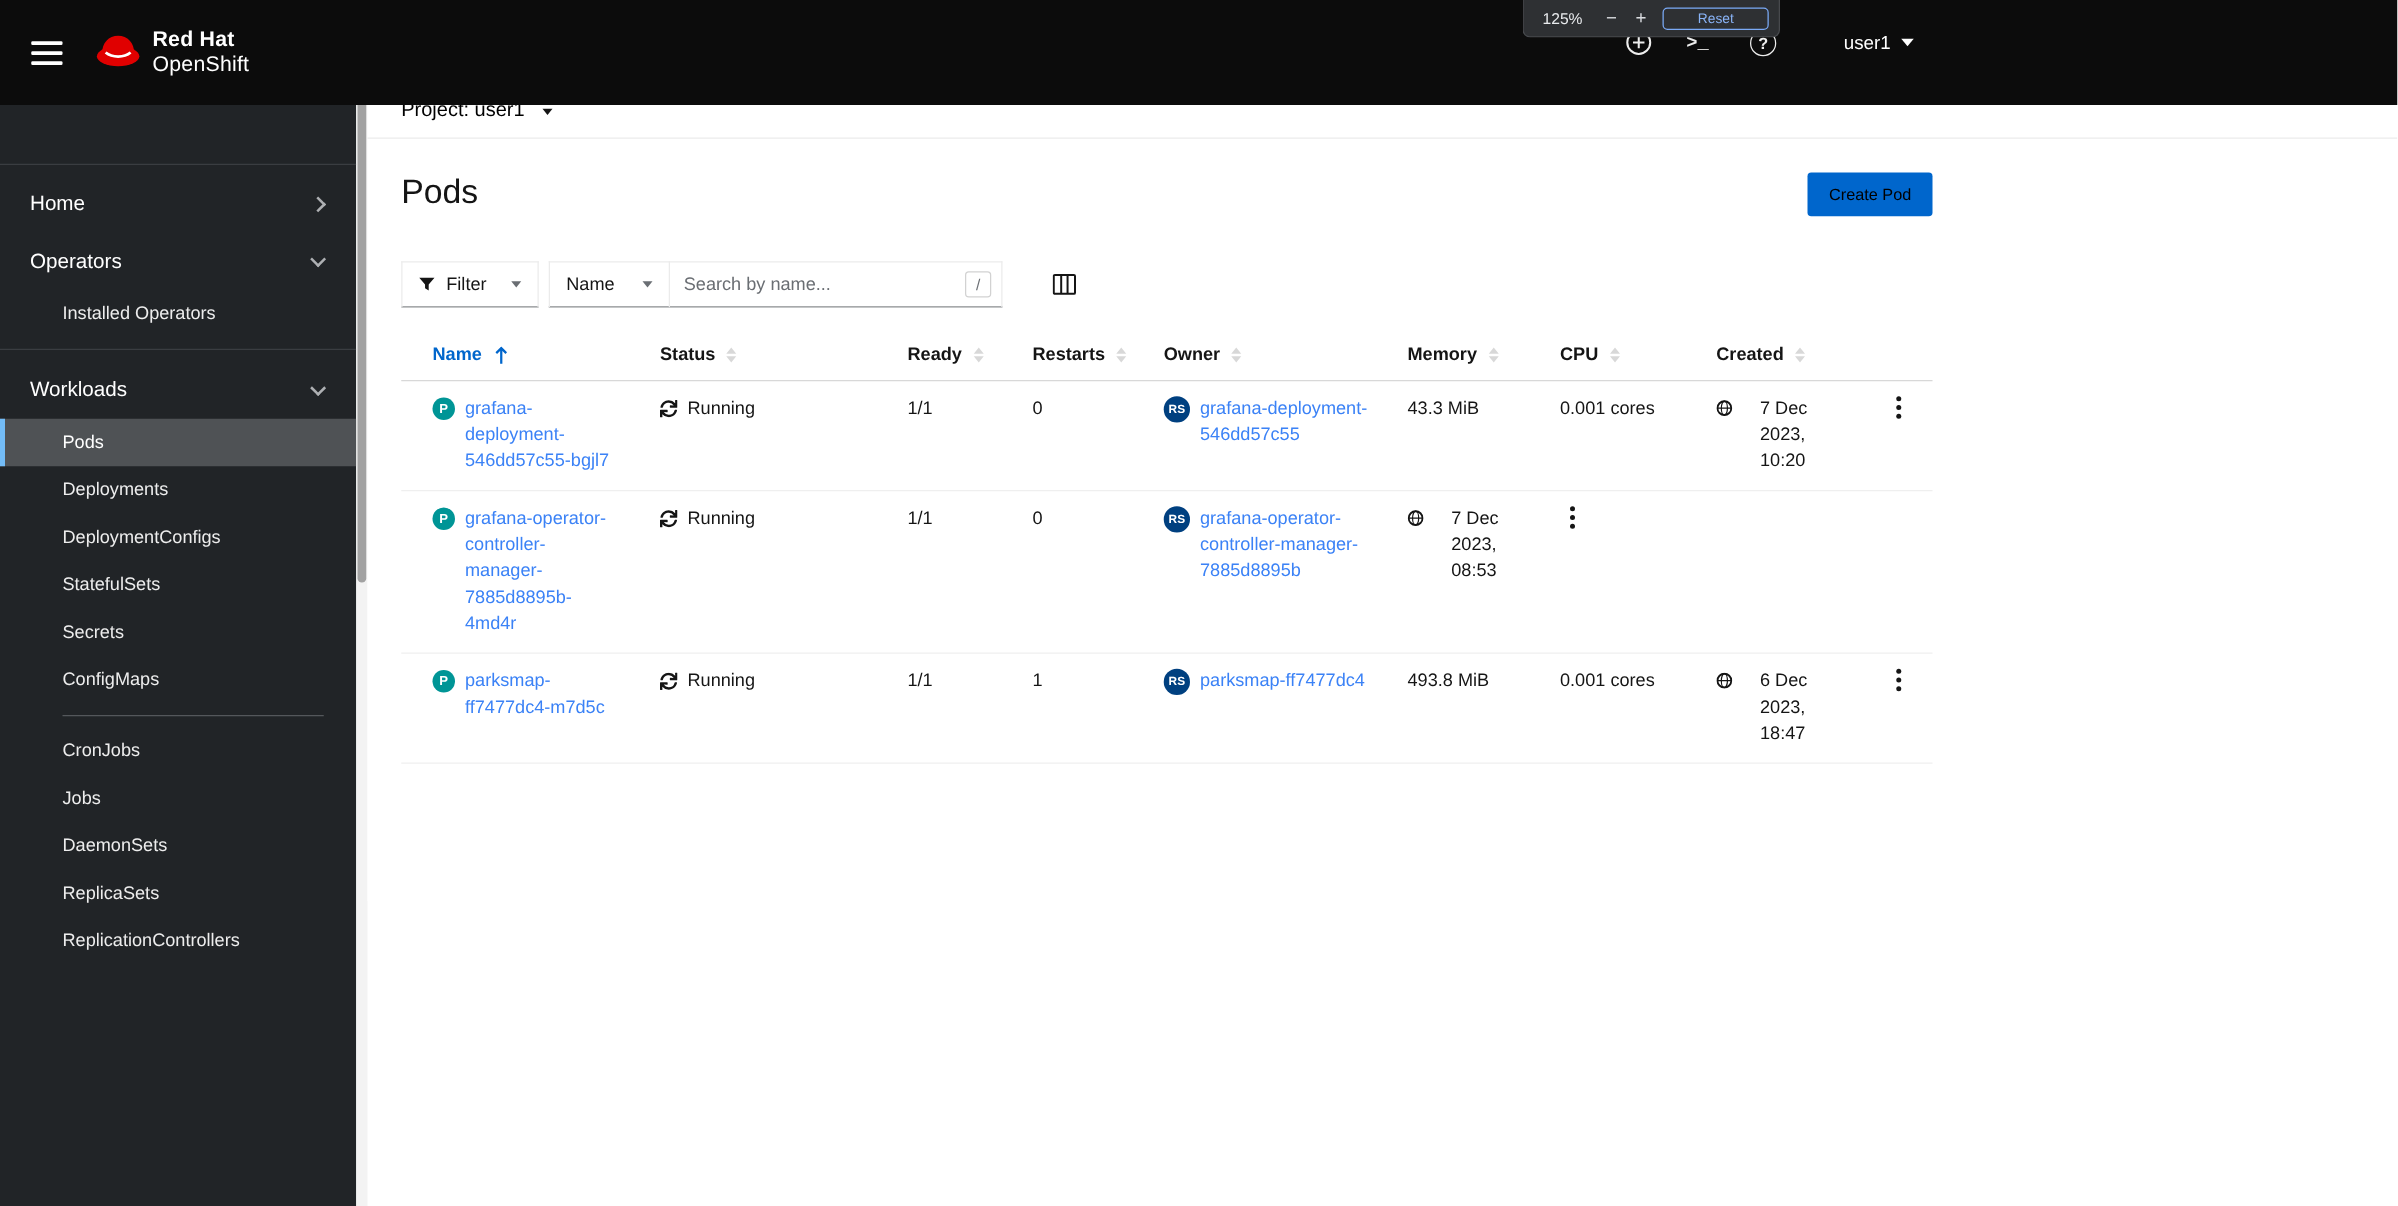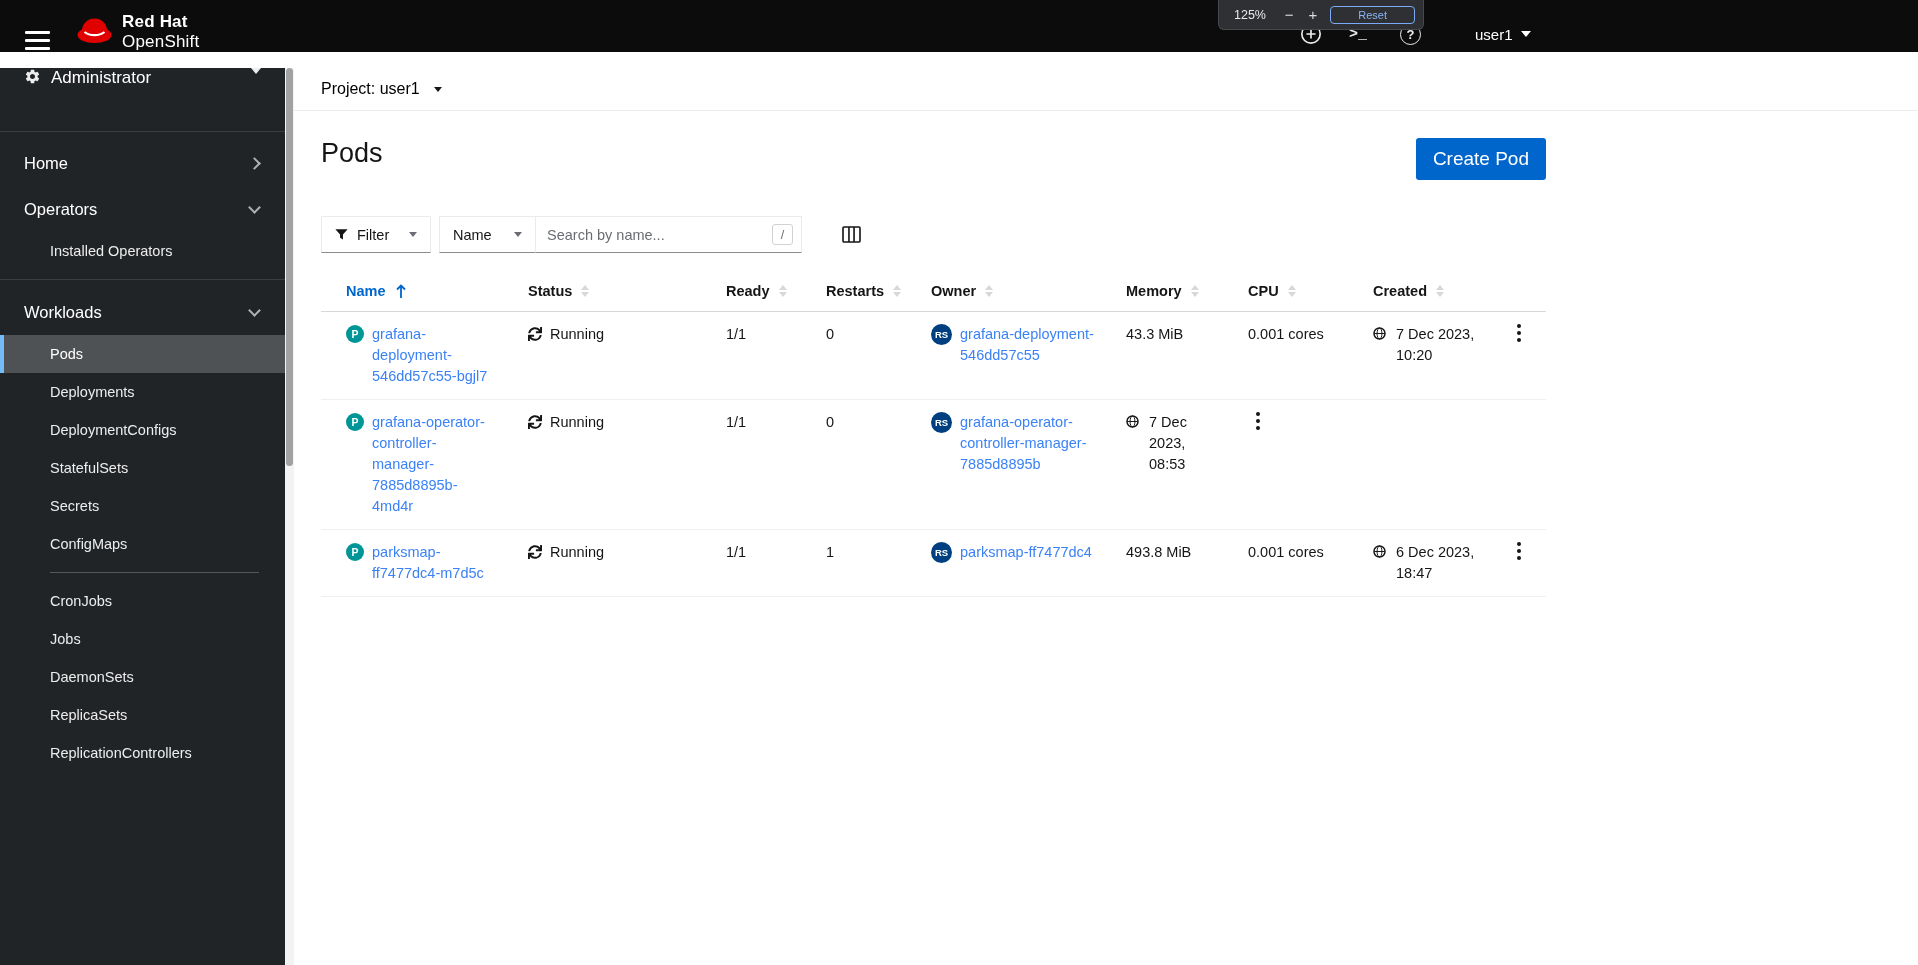--- a/index.html
+++ b/index.html
@@ -3,21 +3,21 @@
 <meta charset="utf-8">
 <style>
 *{margin:0;padding:0;box-sizing:border-box}
 html,body{width:1918px;height:965px}
 body{font-family:"Liberation Sans",sans-serif;background:#fff;overflow:hidden;position:relative;color:#151515}
 button{font-family:inherit;cursor:pointer}
 a{cursor:pointer}
 ul{list-style:none}
 
 
-.masthead{position:absolute;top:0;left:0;width:1918px;height:52px;background:#0c0c0c;display:flex;align-items:flex-end;z-index:5}
+.masthead{position:absolute;top:0;left:0;width:1918px;height:84px;background:#0c0c0c;display:flex;align-items:center;z-index:5}
 .hamburger{margin-left:25px;background:none;border:none;display:flex;flex-direction:column;gap:5px;width:25px;padding:2px 0}
 .hamburger span{display:block;height:3px;background:#fff;border-radius:1px}
 .brand{display:flex;align-items:center;gap:9px;margin-left:26px;cursor:pointer}
 .brand-text{color:#fff;font-size:17px;line-height:20px;letter-spacing:.2px}
 .brand-l1{font-weight:700}
 .mh-abs{position:absolute;top:0;height:68px;display:flex;align-items:center;background:none;border:none}
 .i-plus{left:1300px}
 .i-term{left:1349px}
 .i-help{left:1400px}
 .i-user{left:1475px;gap:8px;color:#fff;font-size:15px}
@@ -49,21 +49,21 @@
 .nav-scrollbar{position:absolute;top:68px;left:285px;width:9px;height:897px;background:#f3f3f3}
 .nav-scrollbar .thumb{position:absolute;top:0;left:1px;width:7px;height:398px;background:#a2a2a2;border-radius:4px;cursor:pointer}
 
 
 .main{position:absolute;top:68px;left:294px;width:1624px;height:653px;background:#fff}
 .project-bar{height:43px;display:flex;align-items:center;gap:14px;padding-left:27px;border-bottom:1px solid #ececec;font-size:16px;cursor:pointer;background:none;border-top:none;border-left:none;border-right:none;width:100%}
 .tri.dark{border-top-color:#151515;border-left-width:4.5px;border-right-width:4.5px;border-top-width:5.5px}
 .content{margin-left:27px;width:1225px}
 .page-header{display:flex;align-items:flex-start;justify-content:space-between;margin-top:27px}
 .page-title{font-size:27px;font-weight:500;color:#151515}
-.btn-primary{background:#0066cc;color:#ffffff;border:none;border-radius:3px;font-size:19px;padding:10px 17px}
+.btn-primary{background:#0066cc;color:#000000;border:none;border-radius:3px;font-size:13px;padding:10px 17px}
 .toolbar{display:flex;align-items:center;margin-top:36px}
 .pf-select{height:37px;background:#fff;border:1px solid #ebebeb;border-bottom-color:#8a8d90;display:flex;align-items:center;gap:9px;padding:0 13px;font-size:14.5px;color:#151515}
 .pf-select .tri{border-top-color:#6a6e73;border-left-width:4px;border-right-width:4px;border-top-width:5px;margin-left:auto}
 .sel-filter{width:110px;margin-right:8px}
 .sel-attr{width:97px}
 .searchbox{height:37px;width:266px;background:#fff;border:1px solid #ebebeb;border-bottom-color:#8a8d90;border-left:none;display:flex;align-items:center;padding-right:8px}
 .searchbox input{flex:1;border:none;outline:none;font-size:14.5px;padding:0 11px;font-family:Liberation Sans, sans-serif;color:#151515;background:transparent;min-width:0}
 .searchbox input::placeholder{color:#6a6e73}
 .kbd{width:21px;height:21px;border:1px solid #d2d2d2;border-radius:3px;color:#6a6e73;font-size:12.5px;display:flex;align-items:center;justify-content:center;flex:none}
 .colmgmt{background:none;border:none;margin-left:36px;padding:4px;display:flex}
@@ -80,21 +80,21 @@
 .td:first-child{padding-left:25px}
 .cell-flex{display:flex;gap:8px}
 .link{color:#3b82f6;text-decoration:none;display:block}
 .name-link{width:141px}
 .owner-link{width:143px}
 .badge{flex:none;border-radius:50%;color:#fff;display:flex;align-items:center;justify-content:center;font-weight:700}
 .badge-p{width:18px;height:18px;background:#009596;font-size:10.5px;margin-top:1px}
 .badge-rs{width:21px;height:21px;background:#004080;font-size:9.5px}
 .status-cell{display:flex;align-items:flex-start;gap:8px}
 .sync-icon{margin-top:3px;display:flex;flex:none}
-.created-cell{display:flex;gap:10px}
+.created-cell{display:flex;gap:22px}
 .globe-icon{margin-top:3px;display:flex;flex:none}
 .created-text{width:95px;display:block}
 .kebab{background:none;border:none;display:flex;flex-direction:column;gap:3px;padding:5px 6px;margin:7px 0 0 18px}
 .kebab i{width:4px;height:4px;border-radius:50%;background:#151515}
 .sorticon{display:flex;flex-direction:column;gap:2px}
 .sorticon b{display:block;width:0;height:0;border-left:4px solid transparent;border-right:4px solid transparent}
 .sorticon .up{border-bottom:5px solid #d8d8d8}
 .sorticon .down{border-top:5px solid #d8d8d8}
 </style>
 </head>

